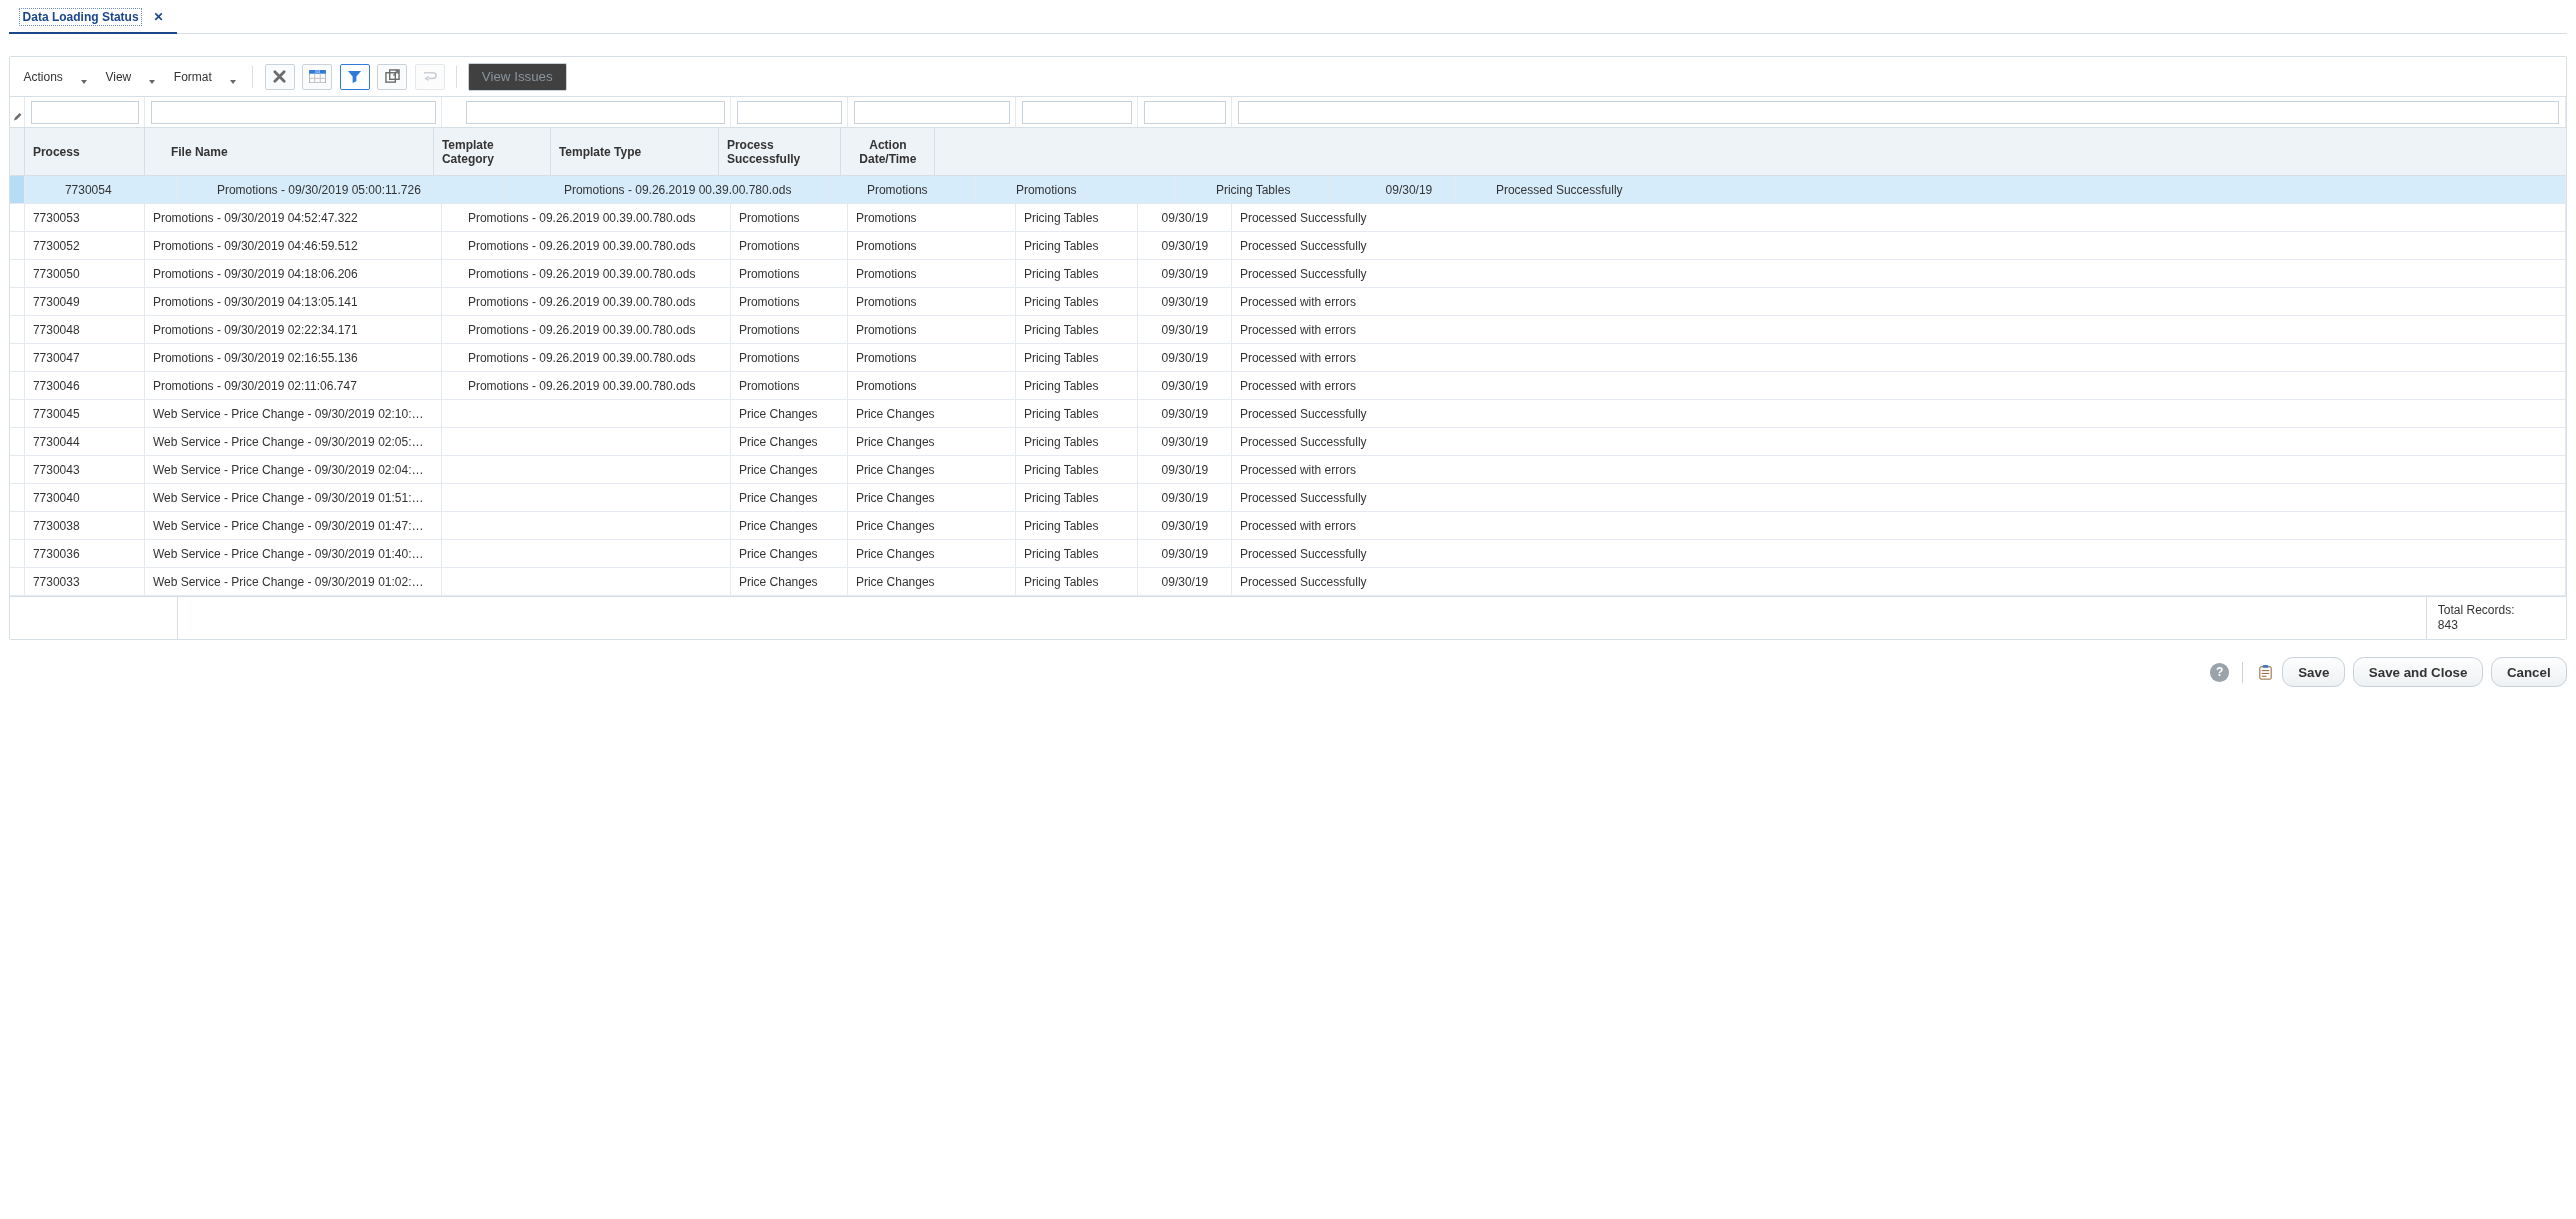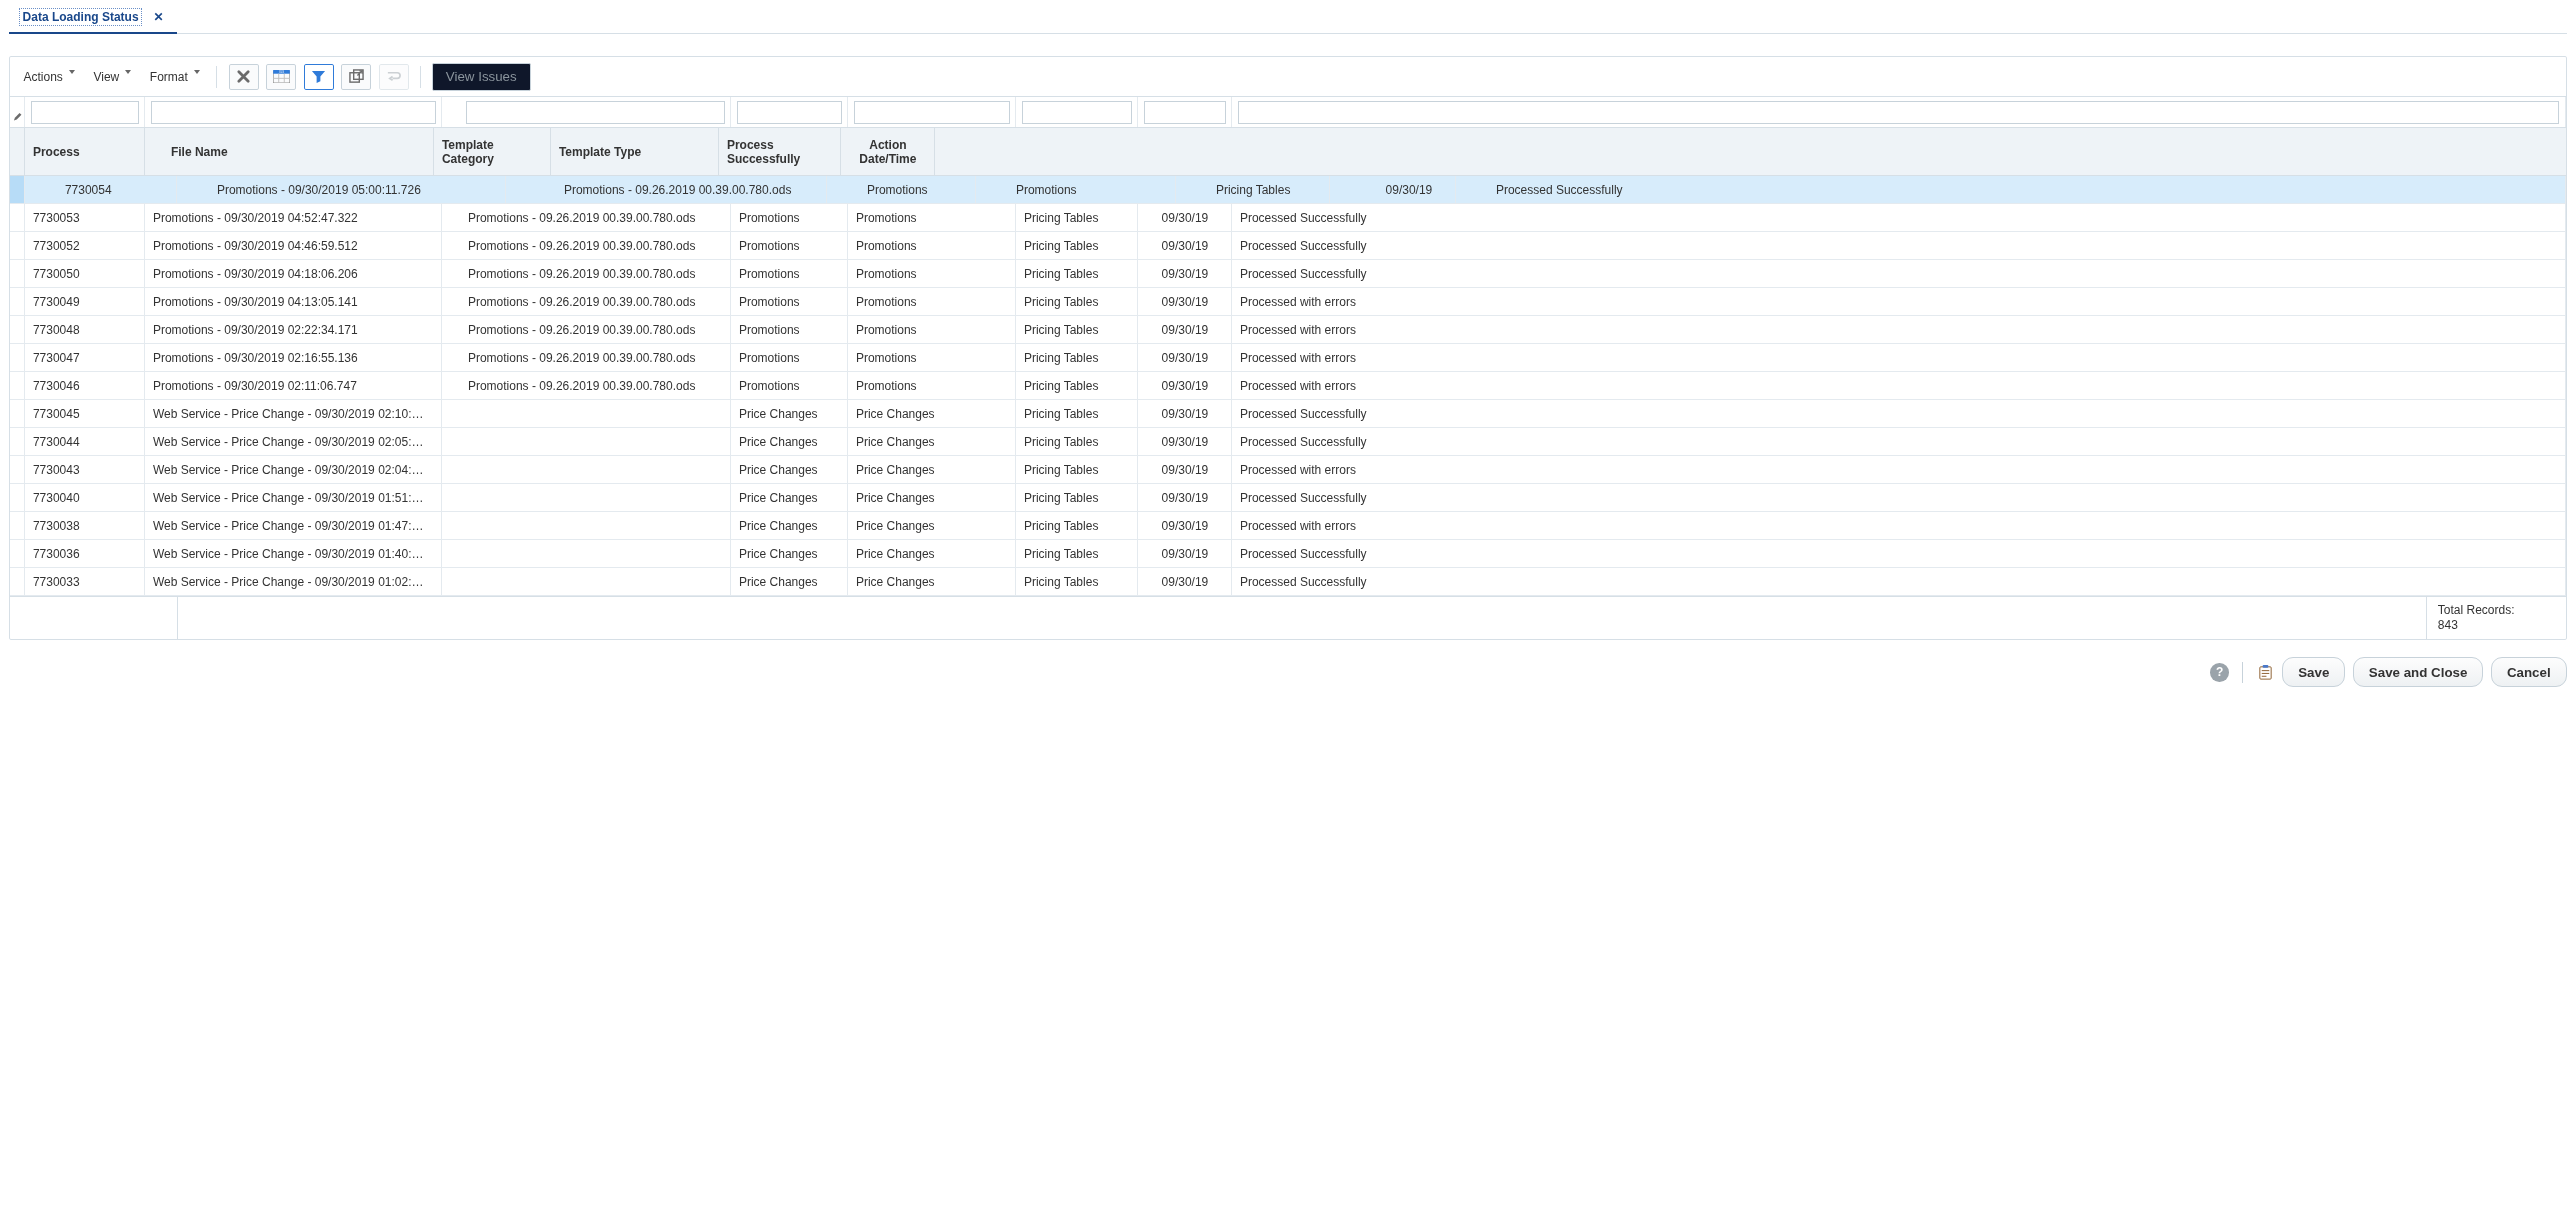--- a/index.html
+++ b/index.html
@@ -43,22 +43,22 @@
   
   .toolbar {
     display: flex;
     align-items: center;
     padding: 5.6px 7.5px;
     gap: 7.5px;
     border-bottom: 0.9px solid #d6dfe6;
   }
   .menu-btn {
     display: flex;
-    align-items: flex-start;
-    gap: 4px;
+    align-items: flex-end;
+    gap: 16px;
     padding: 3.7px 5.6px;
     cursor: pointer;
     color: #333;
   }
   .caret-down {
     width: 0; height: 0;
     border-left: 3.7px solid transparent;
     border-right: 3.7px solid transparent;
     border-top: 4.7px solid #666;
     margin-left: 1.9px;
@@ -70,21 +70,21 @@
     border-radius: 1.9px;
     display: flex; align-items: center; justify-content: center;
     background: #fafbfc;
     cursor: pointer;
   }
   .icon-btn.active { border-color: #2f7bd9; background: #fff; }
   .icon-btn.disabled { opacity: 0.5; cursor: default; }
   .view-issues-btn {
     padding: 5.6px 13px;
     border: 0.9px solid #c7d2da;
-    background: #0f172a;
+    background: #404040;
     color: #8a949c;
     border-radius: 1.9px;
     cursor: default;
   }
 
   
   .filter-row { display: flex; border-bottom: 0.9px solid #d6dfe6; background: #fff; }
   .filter-handle {
     width: 15px;
     border-right: 0.9px solid #e4eaef;

